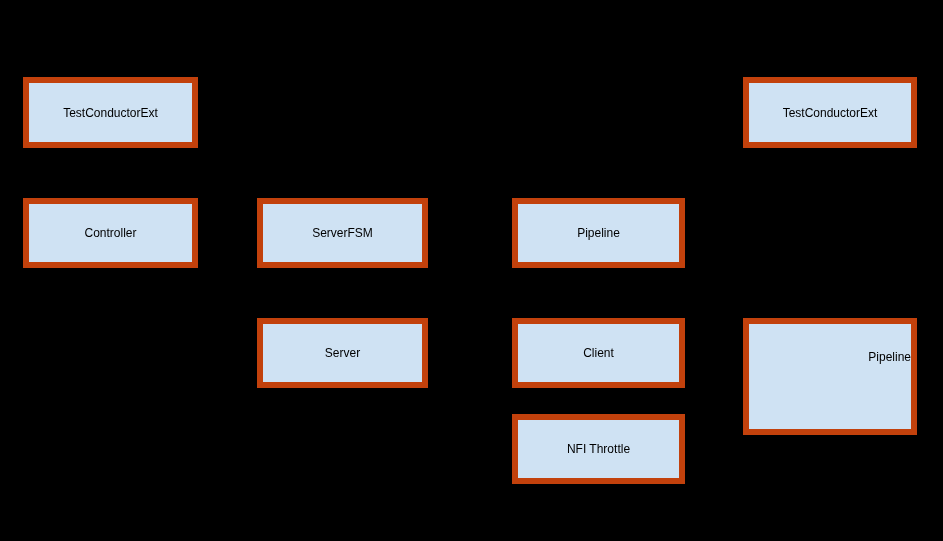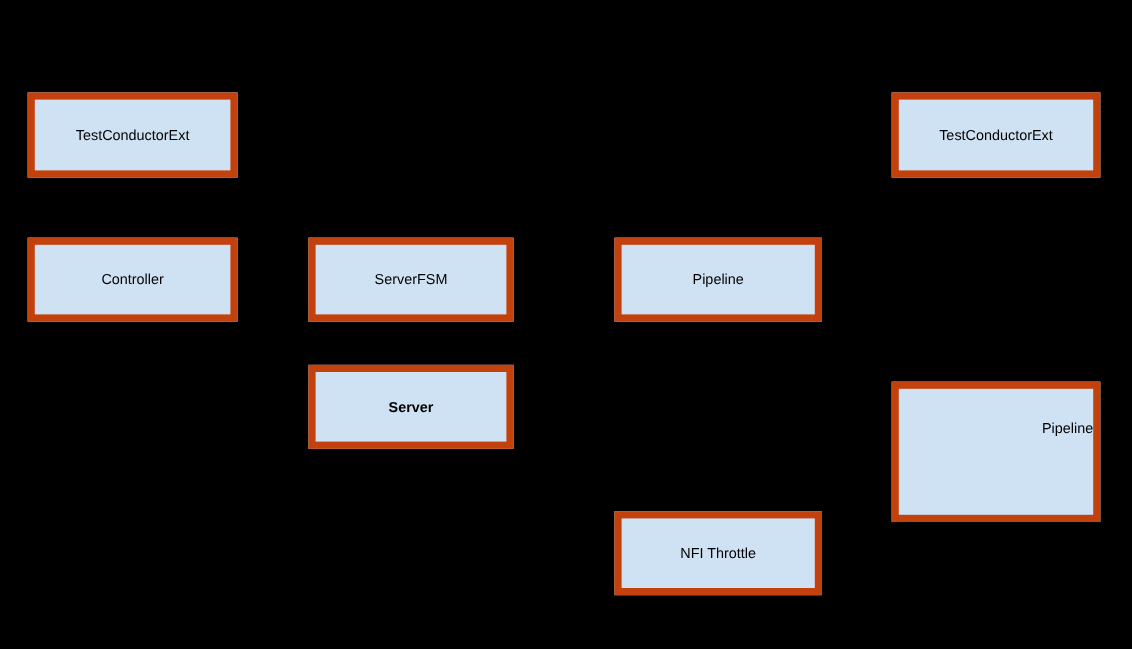--- a/index.html
+++ b/index.html
@@ -29,25 +29,25 @@
   }
   .node .label {
     white-space: nowrap;
   }
   
   .n-tce-left        { left: 23px;  top: 77px;  width: 175px; height: 71px; }
   .n-controller      { left: 23px;  top: 198px; width: 175px; height: 70px; }
   .n-barrier         { left: 23px;  top: 318px; width: 175px; height: 70px; }
   
   .n-serverfsm       { left: 257px; top: 198px; width: 171px; height: 70px; }
-  .n-server          { left: 257px; top: 304px; width: 171px; height: 70px; font-weight: bold; }
+  .n-server          { left: 257px; top: 318px; width: 171px; height: 70px; }
   
   .n-clientfsm       { left: 512px; top: 198px; width: 173px; height: 70px; }
   .n-client          { left: 512px; top: 318px; width: 173px; height: 70px; }
-  .n-nfithrottle     { left: 512px; top: 426px; width: 173px; height: 70px; }
+  .n-nfithrottle     { left: 512px; top: 414px; width: 173px; height: 70px; }
   
   .n-tce-right       { left: 743px; top: 77px;  width: 174px; height: 71px; }
   .n-pipeline        { left: 743px; top: 318px; width: 174px; height: 117px;
                        align-items: flex-start; padding-top: 26px; justify-content: flex-end; }
   .n-nfi             { left: 743px; top: 434px; width: 174px; height: 71px; }
 </style>
 </head>
 <body>
 
 <div class="stage">
@@ -66,20 +66,23 @@
   </div>
 
   <div class="node n-server">
     <span class="label">Server</span>
   </div>
 
   <div class="node n-clientfsm">
     <span class="label">Pipeline</span>
   </div>
 
+  <div class="node n-client">
+    <span class="label">Client</span>
+  </div>
 
   <div class="node n-nfithrottle">
     <span class="label">NFI Throttle</span>
   </div>
 
   <div class="node n-tce-right">
     <span class="label">TestConductorExt</span>
   </div>
 
   <div class="node n-pipeline">

